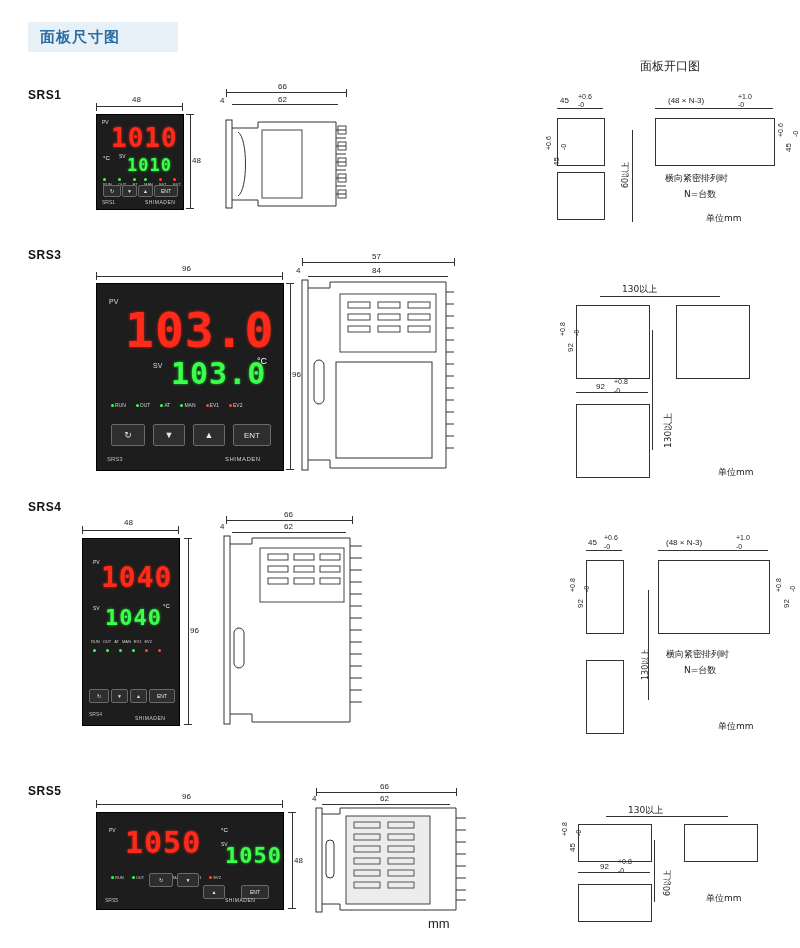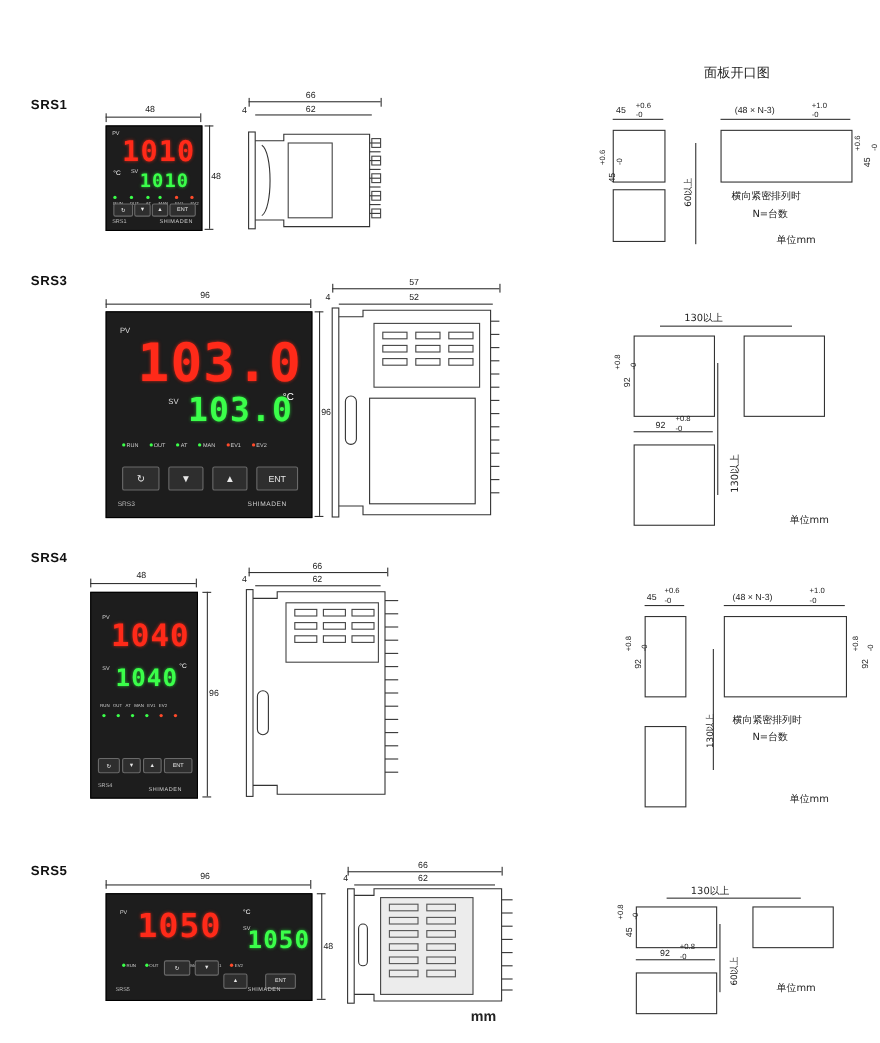--- a/index.html
+++ b/index.html
@@ -39,20 +39,23 @@
   .hl{height:1px;}
   .vl{width:1px;}
   .cut{position:absolute;border:1px solid #333;background:#fff;}
   svg{position:absolute;overflow:visible;}
 </style>
 </head>
 <body>
 
 <div class="page">
 
+  <div class="title-bar">
+    <div class="txt cn">面板尺寸图</div>
+  </div>
 
   <div class="dimtext cn" style="left:640px;top:58px;font-size:12px;">面板开口图</div>
 
   <div class="section-label" style="left:28px;top:88px;">SRS1</div>
 
   <div class="panel" style="left:96px;top:114px;width:86px;height:94px;">
     <div class="lbl" style="left:5px;top:4px;">PV</div>
     <div class="pv" style="left:14px;top:8px;font-size:26px;">1010</div>
     <div class="unit" style="left:6px;top:40px;">°C</div>
     <div class="lbl" style="left:22px;top:38px;">SV</div>
@@ -201,21 +204,21 @@
         <line x1="150" y1="154" x2="158" y2="154"></line>
       <line x1="150" y1="166" x2="158" y2="166"></line>
         <line x1="150" y1="178" x2="158" y2="178"></line>
     </g>
   </svg>
   <div class="ln hl" style="left:302px;top:262px;width:152px;"></div>
   <div class="ln vl" style="left:302px;top:258px;height:8px;"></div>
   <div class="ln vl" style="left:454px;top:258px;height:8px;"></div>
   <div class="dimtext" style="left:372px;top:252px;">57</div>
   <div class="ln hl" style="left:308px;top:276px;width:140px;"></div>
-  <div class="dimtext" style="left:372px;top:266px;">52</div>
+  <div class="dimtext" style="left:372px;top:266px;">84</div>
   <div class="dimtext" style="left:296px;top:266px;">4</div>
 
   <div class="cut" style="left:576px;top:305px;width:72px;height:72px;"></div>
   <div class="cut" style="left:676px;top:305px;width:72px;height:72px;"></div>
   <div class="cut" style="left:576px;top:404px;width:72px;height:72px;"></div>
   <div class="ln hl" style="left:600px;top:296px;width:120px;"></div>
   <div class="dimtext cn" style="left:622px;top:283px;">130以上</div>
   <div class="dimtext cn vert" style="left:662px;top:448px;">130以上</div>
   <div class="ln vl" style="left:652px;top:330px;height:120px;"></div>
   <div class="ln hl" style="left:576px;top:392px;width:72px;"></div>
@@ -410,15 +413,15 @@
   <div class="ln vl" style="left:654px;top:840px;height:62px;"></div>
   <div class="ln hl" style="left:578px;top:872px;width:72px;"></div>
   <div class="dimtext" style="left:600px;top:862px;">92</div>
   <div class="dimtext sm" style="left:618px;top:858px;">+0.8</div>
   <div class="dimtext sm" style="left:618px;top:867px;">-0</div>
   <div class="dimtext vert" style="left:568px;top:852px;">45</div>
   <div class="dimtext sm vert" style="left:561px;top:836px;">+0.8</div>
   <div class="dimtext sm vert" style="left:575px;top:836px;">-0</div>
   <div class="dimtext cn" style="left:706px;top:892px;">单位mm</div>
 
-  <div class="dimtext" style="left:428px;top:916px;font-size:13px;font-weight:bold;">mm</div>
+  <div class="dimtext" style="left:428px;top:916px;font-size:13px;font-weight:normal;">mm</div>
 
 </div>
 
 </body></html>

